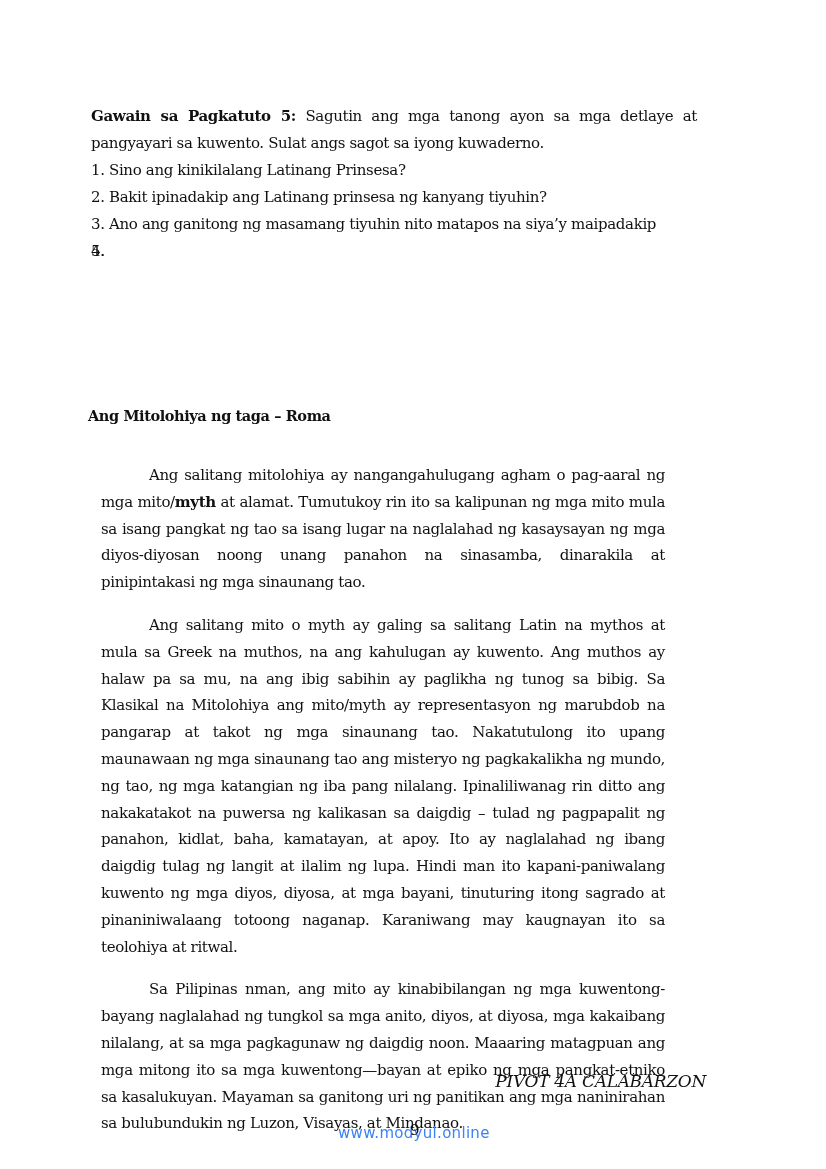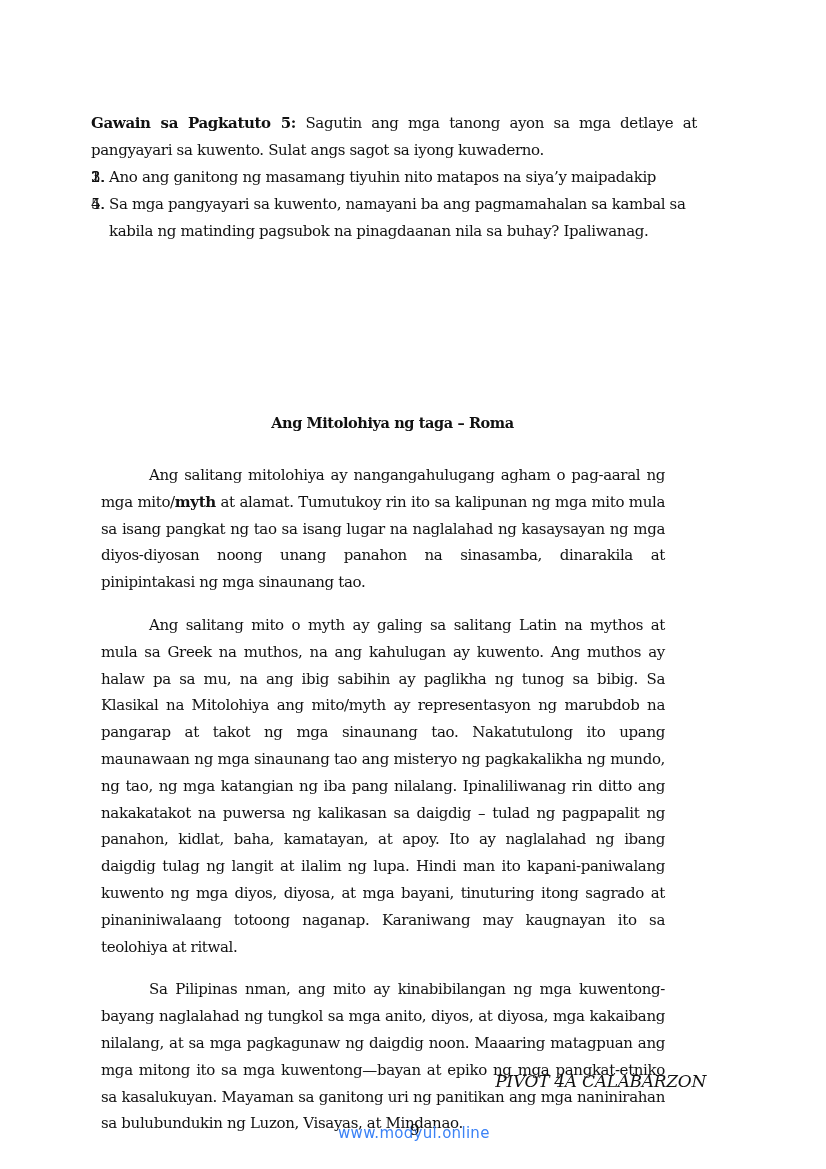--- a/index.html
+++ b/index.html
@@ -1,48 +1,48 @@
 <!DOCTYPE html>
 <html><head>
 <meta charset="utf-8">
 <style>
   html, body { margin: 0; padding: 0; background: #ffffff; }
   body { width: 826px; height: 1169px; position: relative; overflow: hidden;
          font-family: "DejaVu Serif", "Liberation Serif", serif; color: #111; }
   .page { position: absolute; left: 0; top: 0; width: 826px; height: 1169px; }
   .text { font-size: 15px; letter-spacing: -0.35px; }
-  .block1 { position: absolute; left: 91px; top: 110px; width: 606px; }
+  .block1 { position: absolute; left: 91px; top: 103px; width: 606px; }
   .intro { margin: 0; line-height: 27px; text-align: justify; text-align-last: left; }
   .intro .lead { font-weight: bold; }
   .qlist { list-style: none; margin: 0; padding: 0; }
   .qlist li { position: relative; padding-left: 18px; line-height: 27px; margin: 0; }
   .qlist li .num { position: absolute; left: 0; top: 0; }
-  .heading { position: absolute; left: 85px; width: 595px; top: 401px; text-align: center;
-             font-weight: bold; font-size: 14.5px; letter-spacing: -0.4px; line-height: 24px; margin: 10px; }
+  .heading { position: absolute; left: 85px; width: 595px; top: 401px; text-align: left;
+             font-weight: bold; font-size: 14.5px; letter-spacing: -0.4px; line-height: 24px; margin: 3px; }
   .body { position: absolute; left: 85px; top: 446px; width: 596px; }
   .body p { margin: 16px; line-height: 26.8px; text-align: justify; text-indent: 48px; }
   .body p .bold { font-weight: bold; }
   .footer-label { position: absolute; right: 120px; top: 1071px; font-style: italic; font-size: 17px; letter-spacing: -0.3px; }
   .watermark { position: absolute; left: 338px; top: 1124px; font-family: "DejaVu Sans", sans-serif;
                font-size: 15px; color: #3b82f6; letter-spacing: 0.3px; }
   .pagenum { position: absolute; left: 410px; top: 1121px; font-size: 15px; color: #111; }
 </style>
 </head>
 <body>
 
 <div class="page">
 
   <div class="block1 text">
     <p class="intro"><span class="lead">Gawain sa Pagkatuto 5:</span><span> Sagutin ang mga tanong ayon sa mga  detlaye at pangyayari sa kuwento. Sulat angs sagot sa iyong kuwaderno.</span></p>
     <ol class="qlist">
-      <li><span class="num">1.</span></li>
-      <li><span class="num">2.</span></li>
+      <li><span class="num">1.</span><span>Sino ang kinikilalang Latinang Prinsesa?</span></li>
+      <li><span class="num">2.</span><span>Bakit ipinadakip ang Latinang prinsesa ng kanyang tiyuhin?</span></li>
       <li><span class="num">3.</span><span>Ano ang ganitong ng masamang tiyuhin nito matapos na siya’y maipadakip</span></li>
       <li style="padding-right:40px"><span class="num">4.</span></li>
-      <li><span class="num">5.</span><span>Sa mga pangyayari sa kuwento, namayani ba ang pagmamahalan sa kambal sa kabila ng matinding pagsubok na pinagdaanan nila sa buhay? Ipaliwanag.</span></li>
+      <li><span class="num">5.</span></li>
     </ol>
   </div>
 
   <h2 class="heading">Ang Mitolohiya ng taga – Roma</h2>
 
   <div class="body text">
     <p><span>Ang salitang mitolohiya ay nangangahulugang agham o pag-aaral ng mga mito/</span><span class="bold">myth</span><span> at alamat. Tumutukoy rin ito sa kalipunan ng mga mito mula sa isang pangkat ng tao sa isang lugar na naglalahad ng kasaysayan ng mga diyos-diyosan noong unang panahon na sinasamba, dinarakila at pinipintakasi ng mga sinaunang tao.</span></p>
     <p>Ang salitang mito o myth ay galing sa salitang Latin na mythos at mula sa Greek na muthos, na ang kahulugan ay kuwento. Ang muthos ay halaw pa sa mu, na ang ibig sabihin ay paglikha ng tunog sa bibig. Sa Klasikal na Mi­tolohiya ang mito/myth ay representasyon ng marubdob na pangarap at takot ng mga sinaunang tao. Nakatutulong ito upang maunawaan ng mga sinaunang tao ang misteryo ng pagkakalikha ng mundo, ng tao, ng mga katangian ng iba pang nilalang. Ipinaliliwanag rin ditto ang nakakatakot na puwersa ng kalikasan sa daigdig – tulad ng pagpapalit ng panahon, kidlat, baha, ka­matayan, at apoy. Ito ay naglalahad ng ibang daigdig tulag ng langit at ilalim ng lupa. Hindi man ito kapani-paniwalang kuwento ng mga diyos, diyosa, at mga bayani, tinuturing itong sagrado at pinaniniwalaang totoong naganap. Ka­raniwang may kaugnayan ito sa teolohiya at ritwal.</p>
     <p>Sa Pilipinas nman, ang mito ay kinabibilangan ng mga kuwentong-bayang naglalahad ng tungkol sa mga anito, diyos, at diyosa, mga kakaibang nilalang, at sa mga pagkagunaw ng daigdig noon. Maaaring matagpuan ang mga mitong ito sa mga kuwentong—bayan at epiko ng mga pangkat-etniko sa kasalukuyan. Mayaman sa ganitong uri ng panitikan ang mga naninirahan sa bulubundukin ng Luzon, Visayas, at Mindanao.</p>
   </div>

